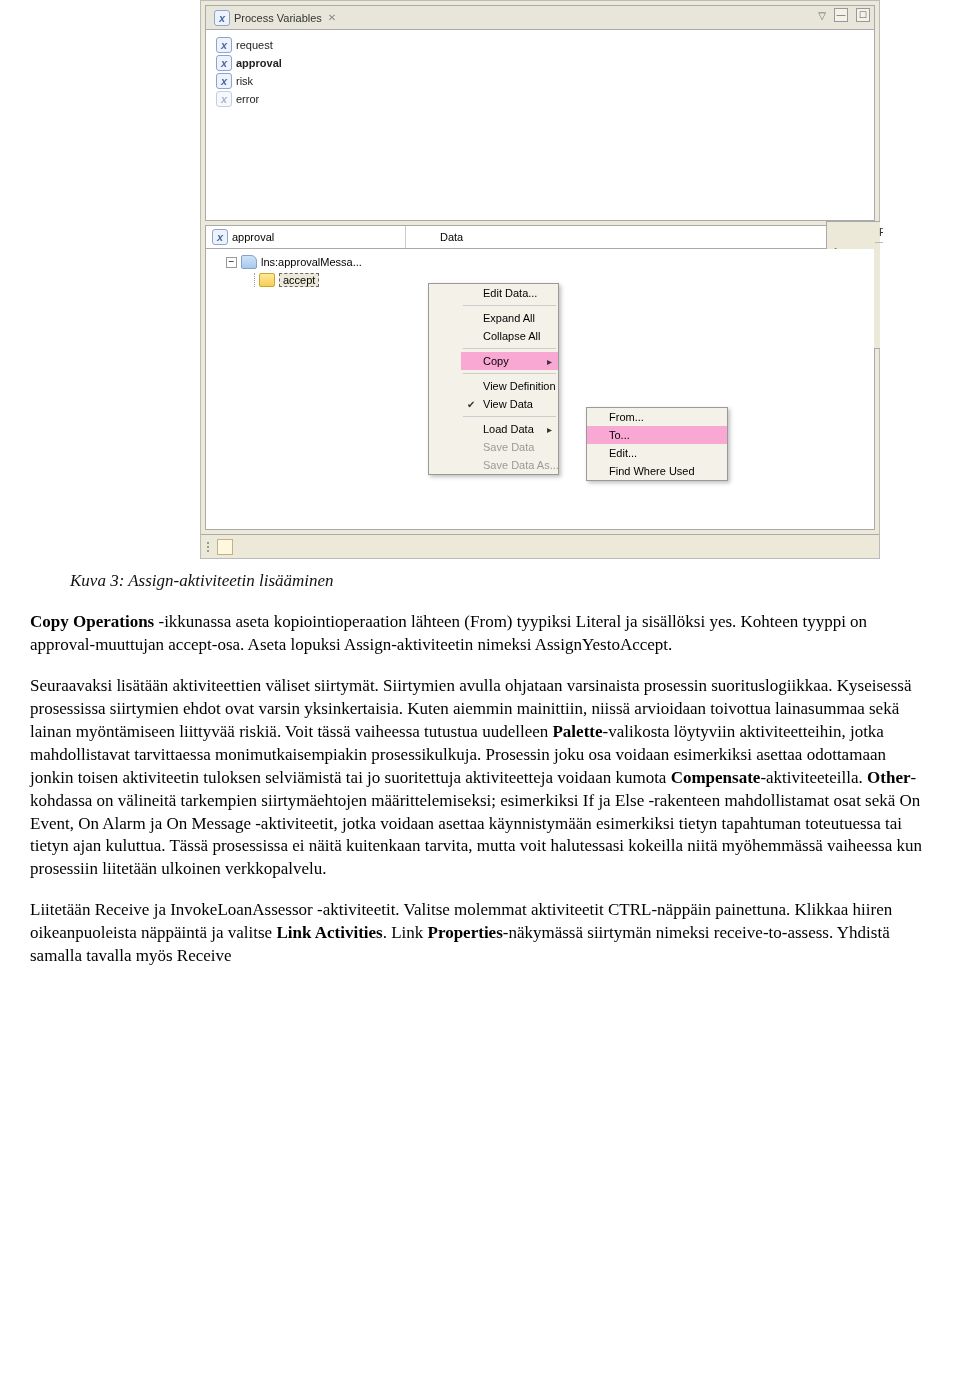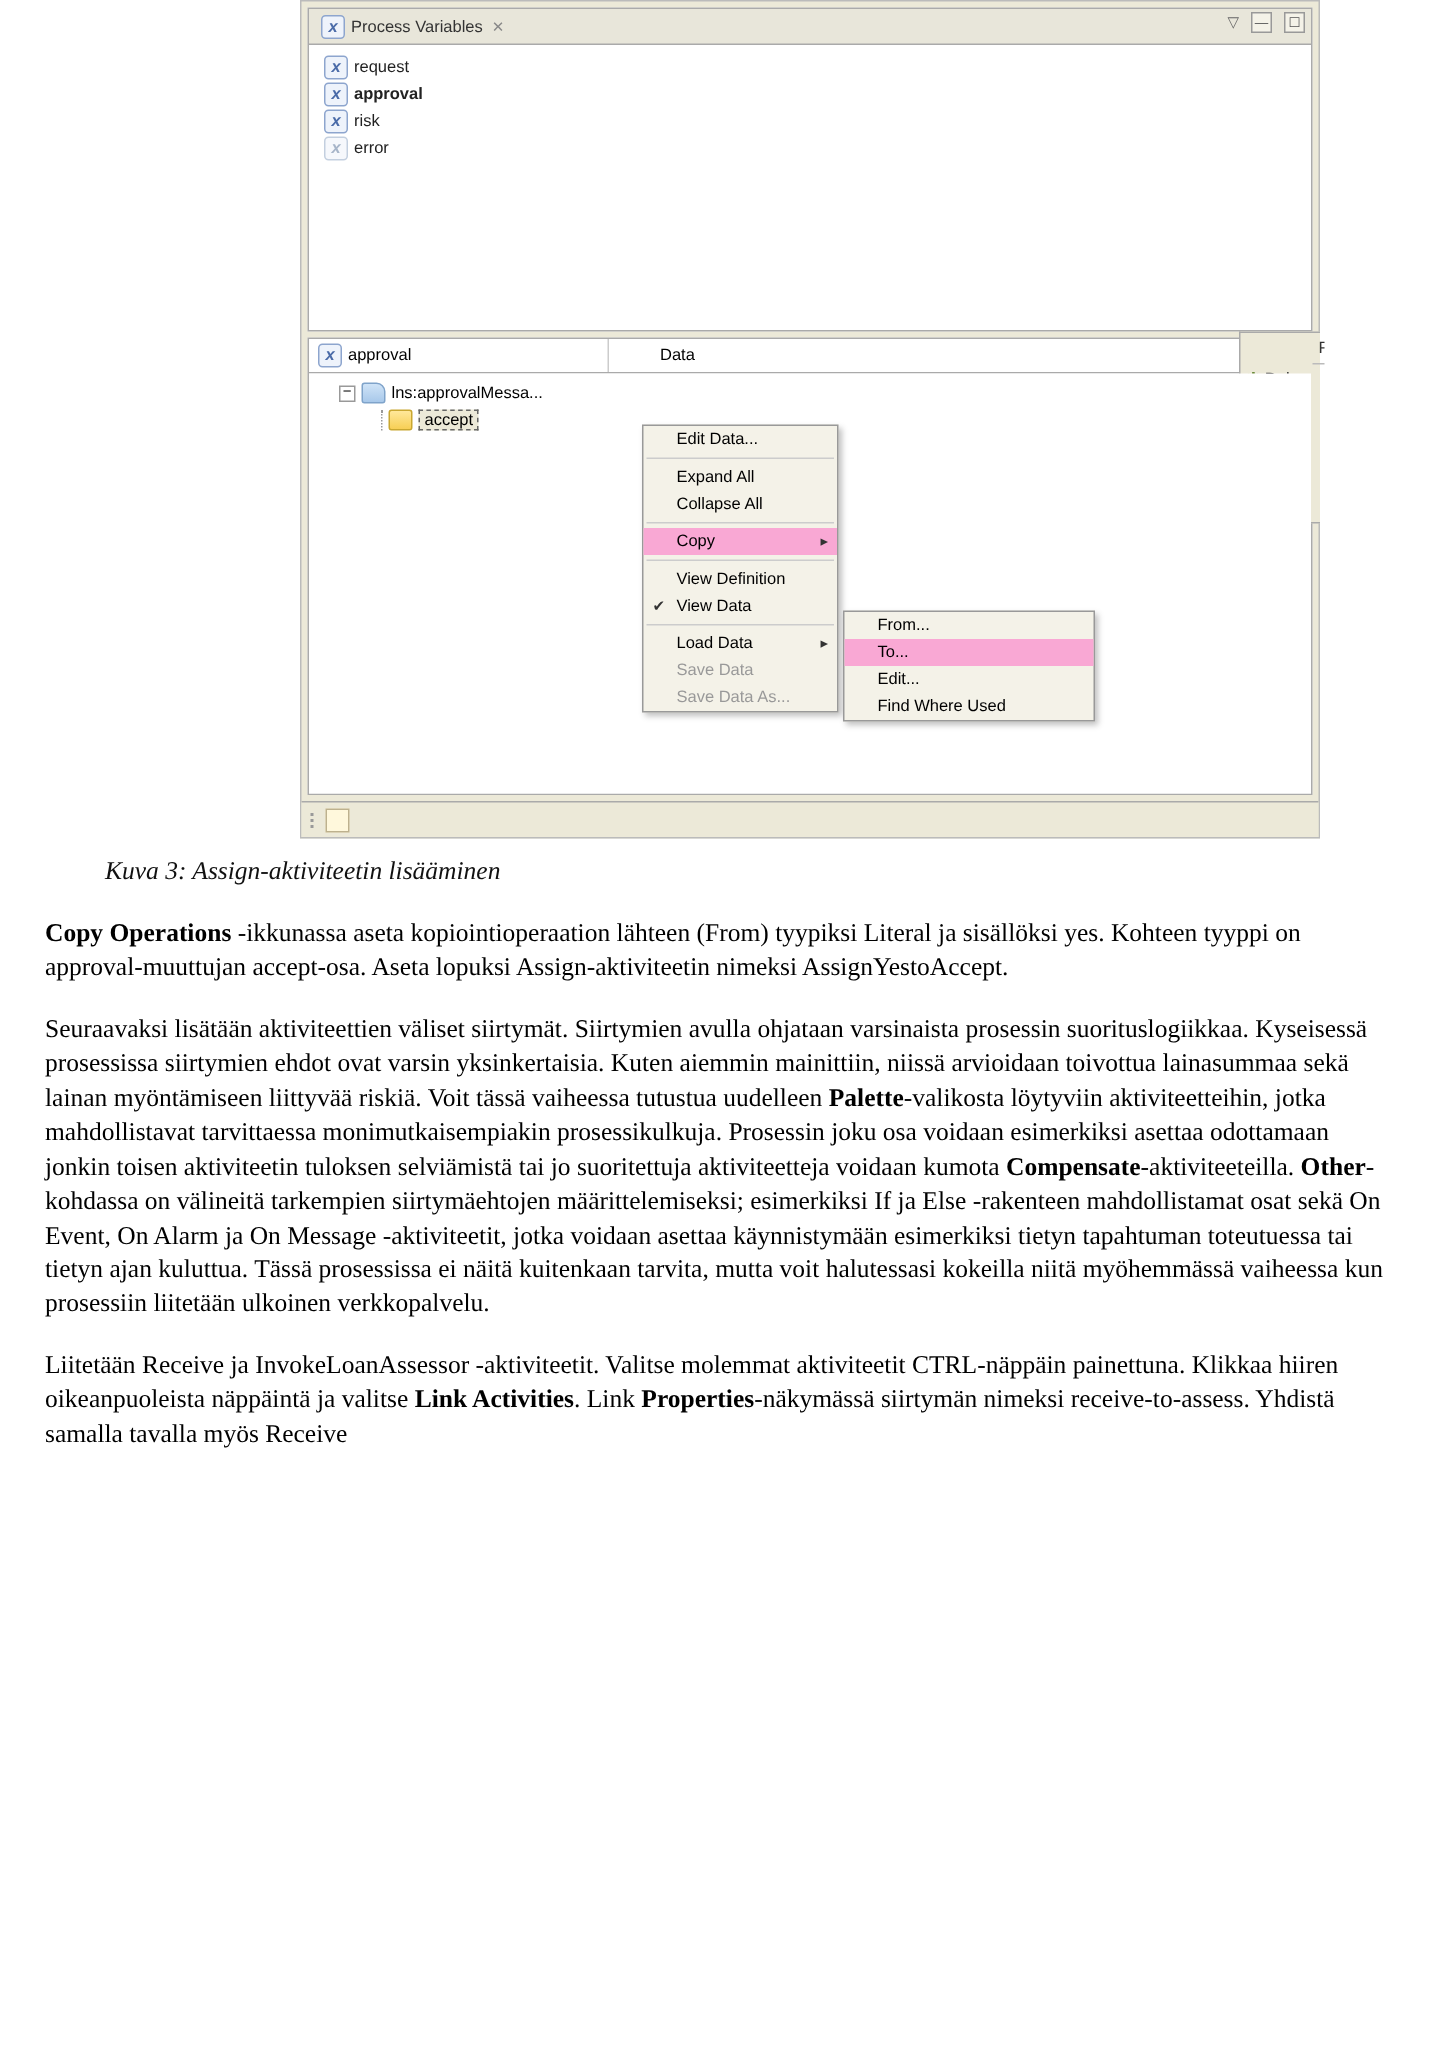--- a/index.html
+++ b/index.html
@@ -252,22 +252,22 @@
     font-size: 10px;
     color: #333;
   }
   .ctx-sub::after {
     content: "▸";
     position: absolute;
     right: 6px;
     font-size: 10px;
     color: #333;
   }
-  .ctx1 { left: 222px; top: 34px; width: 131px; }
-  .ctx2 { left: 356px; top: 158px; width: 168px; }
+  .ctx1 { left: 222px; top: 34px; width: 131px; padding-left: 32px; }
+  .ctx2 { left: 380px; top: 158px; width: 142px; }
 
   .bottom-strip {
     height: 24px;
     border-top: 1px solid #aaa;
     background: #ece9d8;
     display: flex;
     align-items: center;
     padding: 0 6px;
     gap: 6px;
   }

